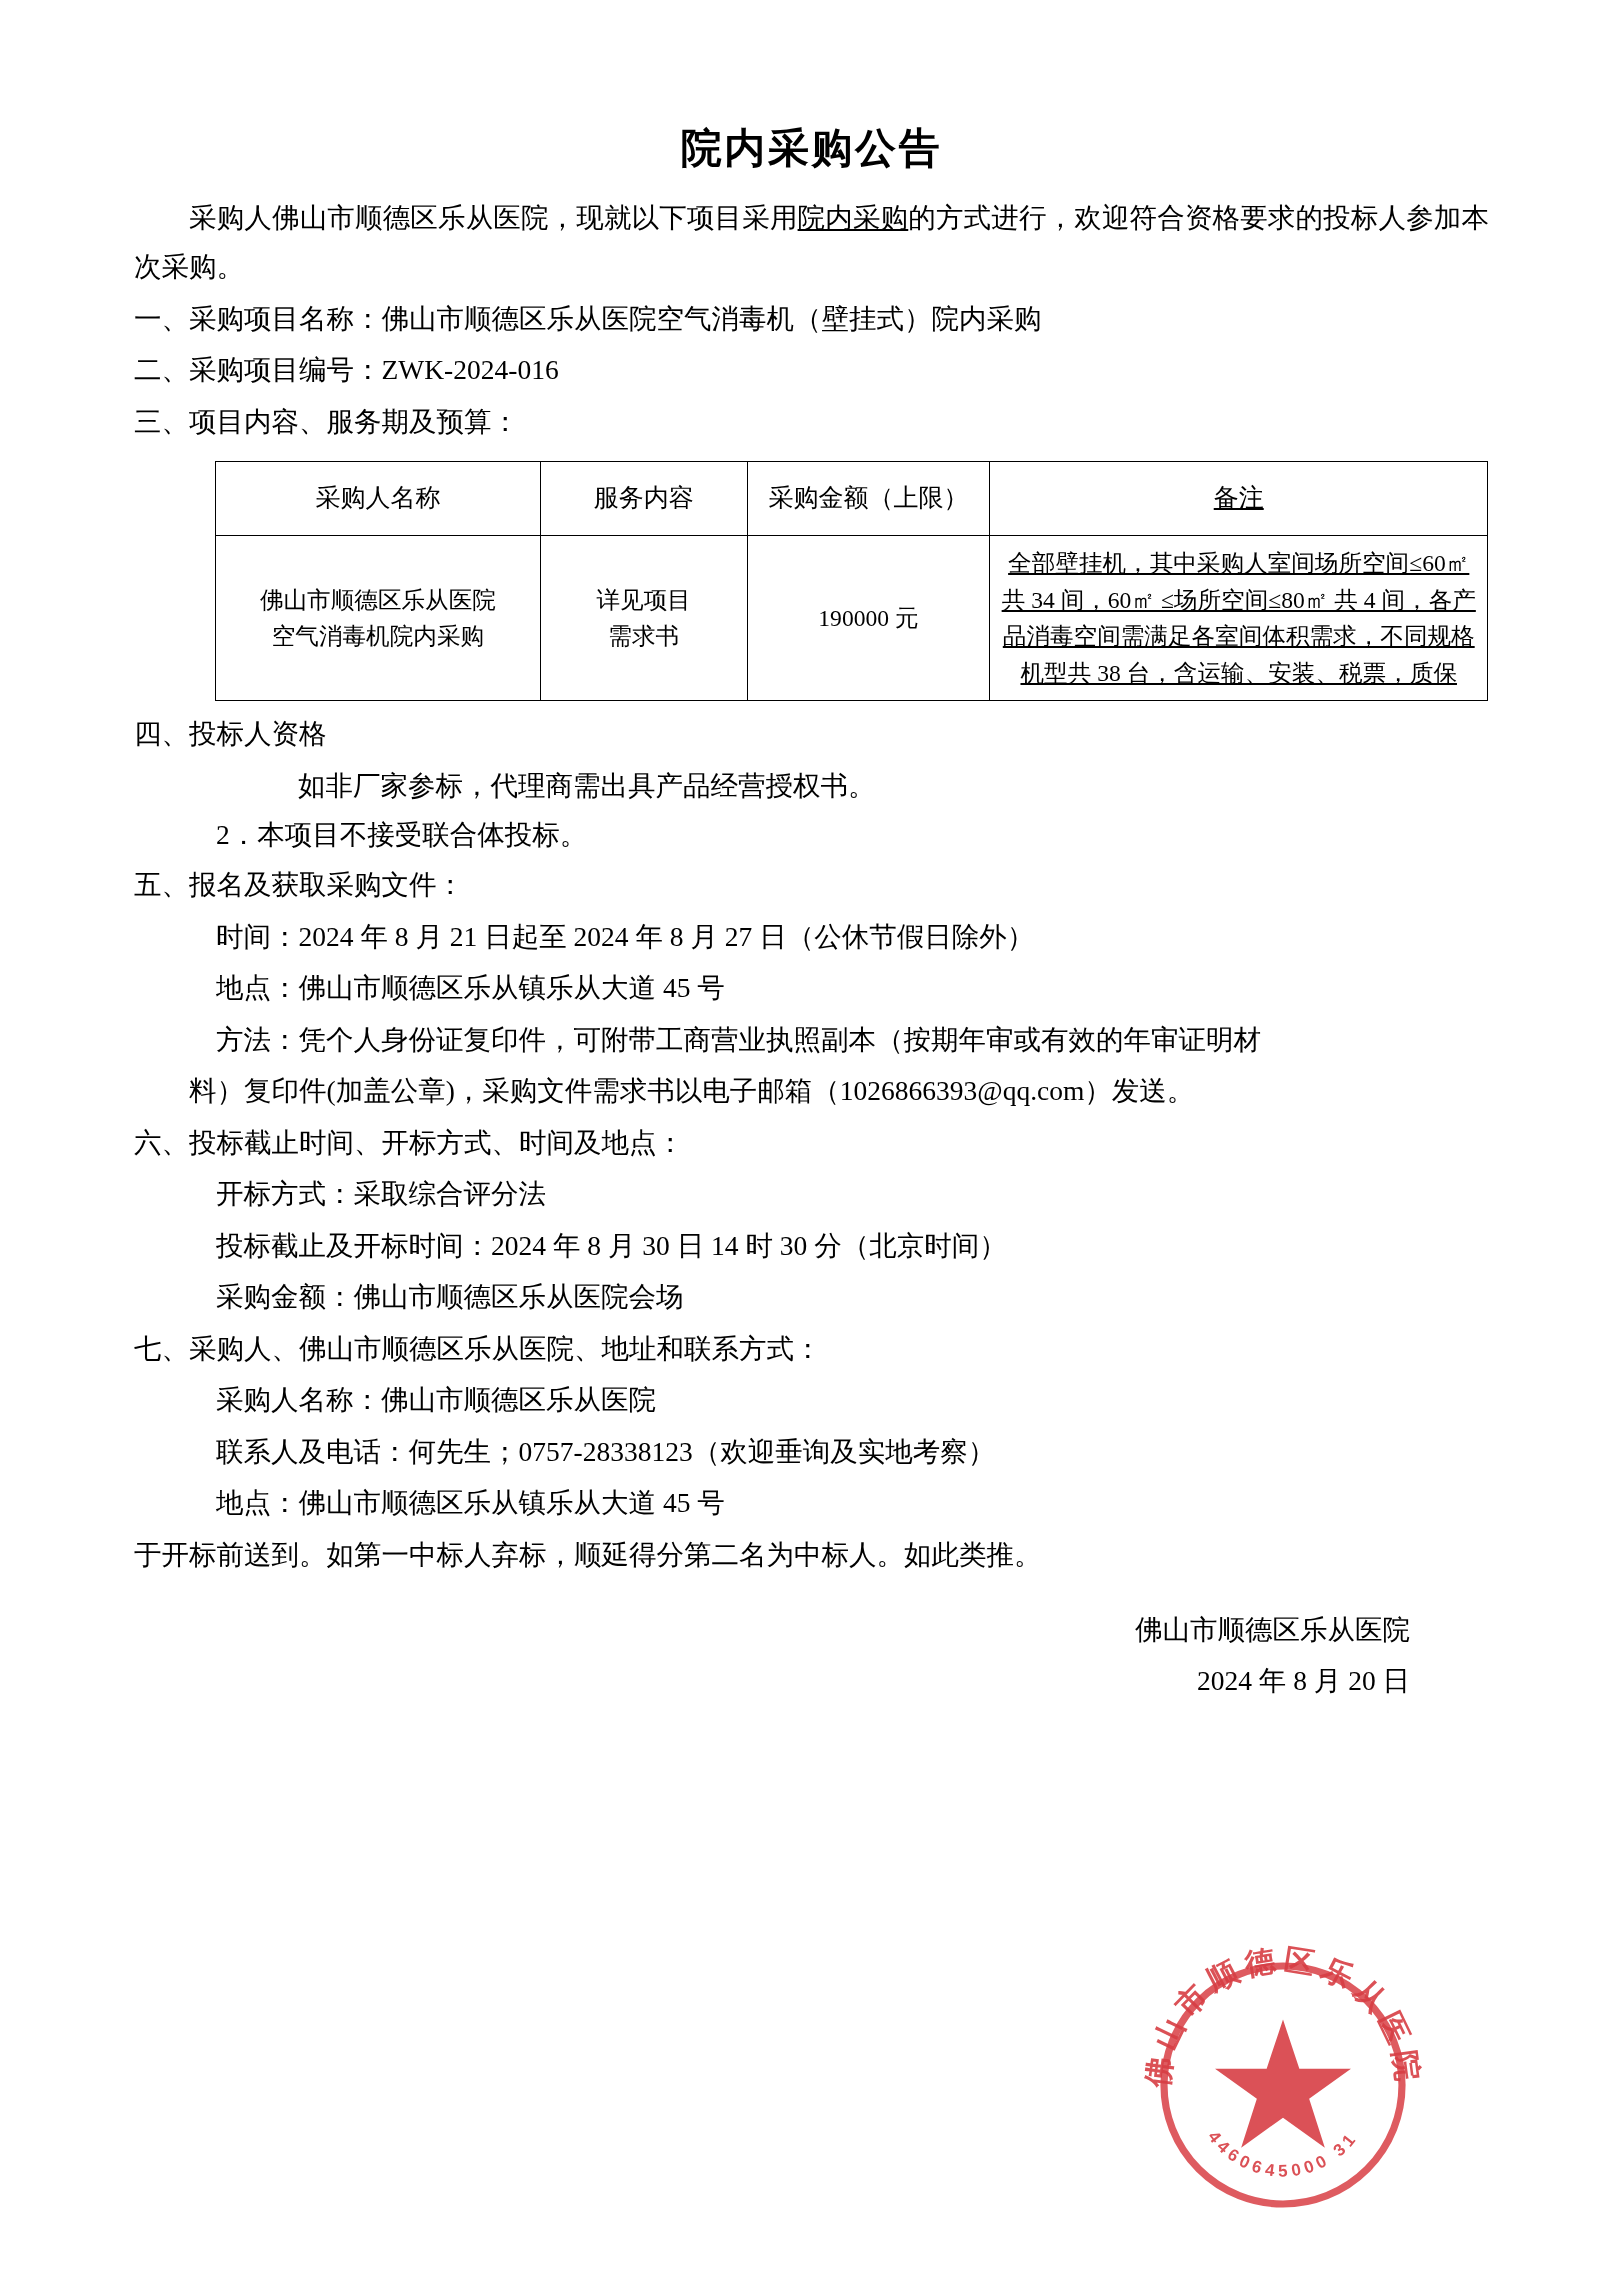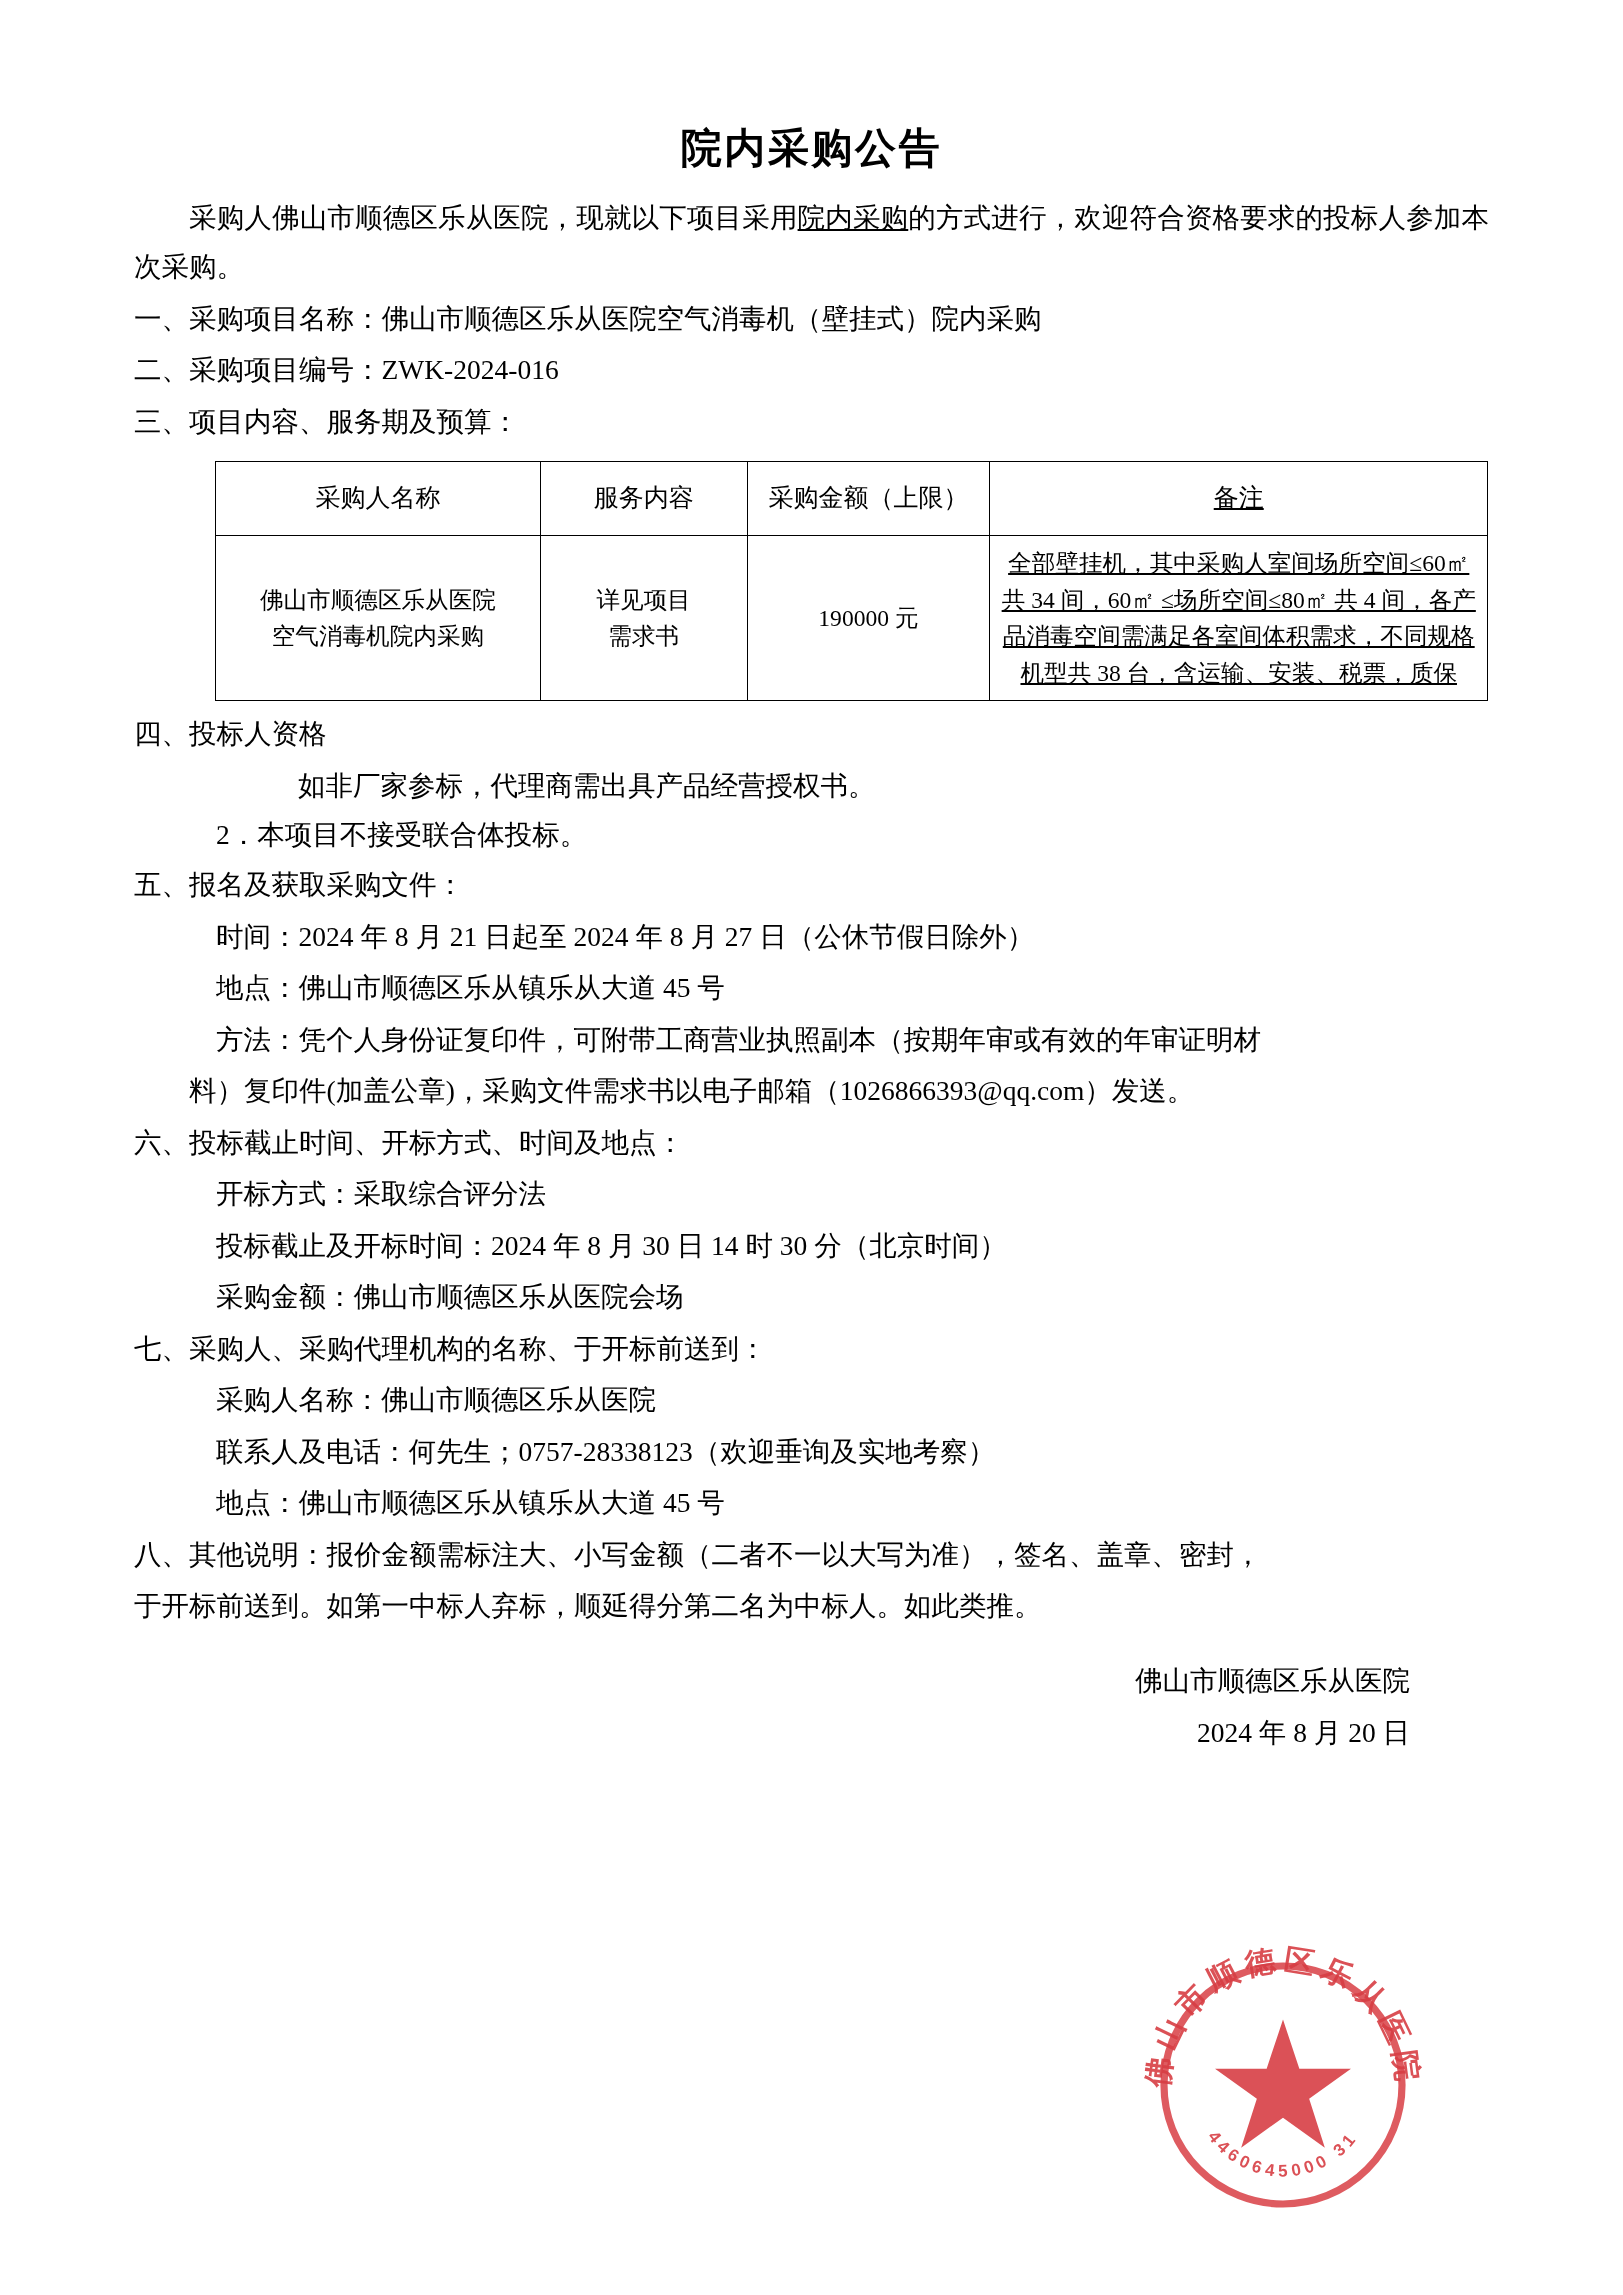--- a/index.html
+++ b/index.html
@@ -166,26 +166,25 @@
   <div class="p indent-left2">时间：2024 年 8 月 21 日起至 2024 年 8 月 27 日（公休节假日除外）</div>
   <div class="p indent-left2">地点：佛山市顺德区乐从镇乐从大道 45 号</div>
   <div class="p indent-left2">方法：凭个人身份证复印件，可附带工商营业执照副本（按期年审或有效的年审证明材</div>
   <div class="p indent-left">料）复印件(加盖公章)，采购文件需求书以电子邮箱（1026866393@qq.com）发送。</div>
 
   <div class="p hang">六、投标截止时间、开标方式、时间及地点：</div>
   <div class="p indent-left2">开标方式：采取综合评分法</div>
   <div class="p indent-left2">投标截止及开标时间：2024 年 8 月 30 日 14 时 30 分（北京时间）</div>
   <div class="p indent-left2">采购金额：佛山市顺德区乐从医院会场</div>
 
-  <div class="p hang">七、采购人、采购代理机构的名称、于开标前送到：</div>
+  <div class="p hang">七、采购人、佛山市顺德区乐从医院、地址和联系方式：</div>
   <div class="p indent-left2">采购人名称：佛山市顺德区乐从医院</div>
   <div class="p indent-left2">联系人及电话：何先生；0757-28338123（欢迎垂询及实地考察）</div>
   <div class="p indent-left2">地点：佛山市顺德区乐从镇乐从大道 45 号</div>
 
-  <div class="p hang">八、其他说明：报价金额需标注大、小写金额（二者不一以大写为准），签名、盖章、密封，</div>
   <div class="p">于开标前送到。如第一中标人弃标，顺延得分第二名为中标人。如此类推。</div>
 
   <div class="sign-block">
     <div class="p">佛山市顺德区乐从医院</div>
     <div class="p">2024 年 8 月 20 日</div>
   </div>
 
   <div class="seal">
     <svg width="340" height="340" viewBox="0 0 520 520" xmlns="http://www.w3.org/2000/svg">
       <defs>

